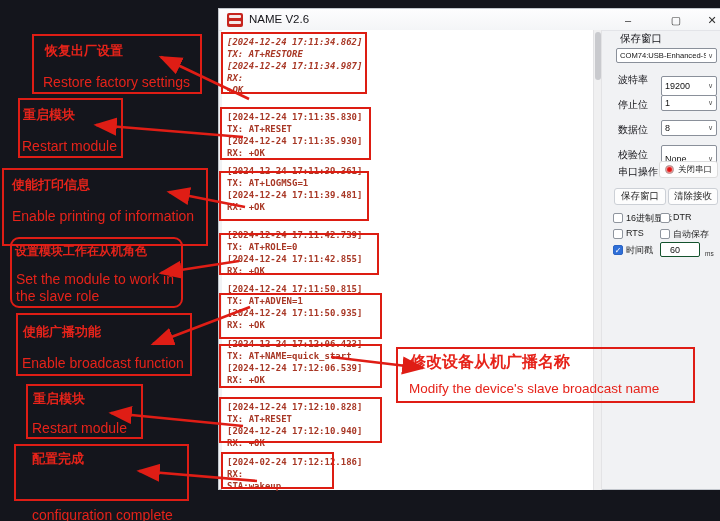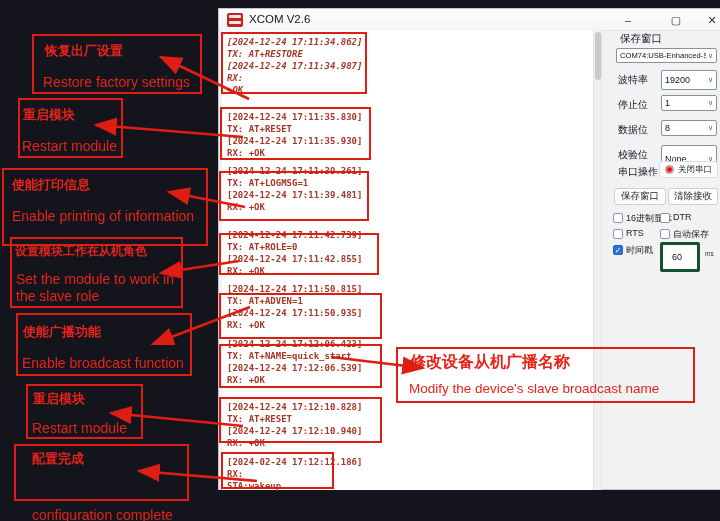--- a/index.html
+++ b/index.html
@@ -36,42 +36,42 @@
   .combo .val{white-space:nowrap;overflow:hidden;}
   .combo .chev{margin-left:auto;font-size:7px;color:#555;padding-left:2px;}
   .btn{position:absolute;background:#fdfdfd;border:1px solid #ccd0d6;border-radius:3px;
        display:flex;align-items:center;justify-content:center;font-size:9.5px;color:#1c1c1c;}
   .led{width:9px;height:9px;border-radius:50%;background:#e31212;border:1px solid #b3b3b3;
        box-shadow:inset 0 0 1px 1px #f2a9a6;margin-right:4px;flex:none;}
   .cb{position:absolute;width:10px;height:10px;background:#fff;border:1px solid #8f959e;border-radius:2px;
       font-size:8px;line-height:9px;text-align:center;color:#fff;}
   .cb.checked{background:#2f6fd8;border-color:#2a64c4;}
   .clabel{position:absolute;font-size:9px;color:#1c1c1c;white-space:nowrap;}
-  .tsinput{position:absolute;left:660px;top:242px;width:40px;height:30px;border:3px solid #14532d;
+  .tsinput{position:absolute;left:660px;top:242px;width:40px;height:15px;border:1px solid #14532d;
            border-radius:2px;font-family:"Liberation Sans",sans-serif;font-size:9px;padding:0 9px;color:#111;background:#fff;}
   .msunit{position:absolute;font-size:6.5px;color:#333;}
 
   
   .ann-box{position:absolute;border:2px solid #df1d15;}
   .ann-zh{position:absolute;color:#e6231a;font-weight:700;font-size:13px;white-space:nowrap;}
   .ann-en{position:absolute;color:#e6231a;font-weight:400;font-size:14px;line-height:17px;}
   svg.arrows{position:absolute;left:0;top:0;width:720px;height:521px;pointer-events:none;z-index:60;}
 </style>
 </head>
 <body>
 
 <div class="stage">
 
   <div class="window">
     <div class="titlebar">
       <div class="logo">
           <i></i>
           <i></i>
         </div>
-      <div class="title">XCOM V2.6</div>
+      <div class="title">NAME V2.6</div>
       <div class="winctl" style="left:394px;">–</div>
       <div class="winctl" style="left:442px;">▢</div>
       <div class="winctl" style="left:478px;">✕</div>
     </div>
   </div>
 
   <div class="terminal"></div>
   <div class="scrollbar">
     <div class="thumb"></div>
   </div>
@@ -95,21 +95,21 @@
   <div class="log-box" style="left:221px;top:452px;width:113px;height:37px;"></div>
 
   <div class="panel-title" style="left:620px;top:32px;">保存窗口</div>
 
   <div class="combo" style="left:616px;top:48px;width:101px;height:15px;font-size:7.6px;">
     <span class="val">COM74:USB-Enhanced-SE</span>
     <span class="chev">∨</span>
   </div>
 
   <div class="plabel" style="left:618px;top:73px;">波特率</div>
-  <div class="combo" style="left:661px;top:70px;width:56px;height:20px;font-size:9px;">
+  <div class="combo" style="left:661px;top:76px;width:56px;height:20px;font-size:9px;">
     <span class="val">19200</span>
     <span class="chev">∨</span>
   </div>
 
   <div class="plabel" style="left:618px;top:98px;">停止位</div>
   <div class="combo" style="left:661px;top:95px;width:56px;height:16px;font-size:9px;">
     <span class="val">1</span>
     <span class="chev">∨</span>
   </div>
 
@@ -154,21 +154,21 @@
     <div class="ann-en" style="left:9px;top:38px;">Restore factory settings</div>
   </div>
   <div class="ann-box" style="left:18px;top:98px;width:105px;height:60px;">
     <div class="ann-zh" style="left:3px;top:6px;">重启模块</div>
     <div class="ann-en" style="left:2px;top:38px;white-space:nowrap;">Restart module</div>
   </div>
   <div class="ann-box" style="left:2px;top:168px;width:206px;height:78px;">
     <div class="ann-zh" style="left:8px;top:6px;">使能打印信息</div>
     <div class="ann-en" style="left:8px;top:38px;white-space:nowrap;">Enable printing of information</div>
   </div>
-  <div class="ann-box" style="left:10px;top:237px;width:173px;height:71px;">
+  <div class="ann-box" style="left:10px;top:237px;width:173px;height:71px;border-radius:9px;">
     <div class="ann-zh" style="left:3px;top:4px;font-size:12px;">设置模块工作在从机角色</div>
     <div class="ann-en" style="left:4px;top:32px;width:164px;">Set the module to work in the slave role</div>
   </div>
   <div class="ann-box" style="left:16px;top:313px;width:176px;height:63px;">
     <div class="ann-zh" style="left:5px;top:8px;">使能广播功能</div>
     <div class="ann-en" style="left:4px;top:40px;white-space:nowrap;">Enable broadcast function</div>
   </div>
   <div class="ann-box" style="left:26px;top:384px;width:117px;height:55px;">
     <div class="ann-zh" style="left:5px;top:4px;">重启模块</div>
     <div class="ann-en" style="left:4px;top:34px;white-space:nowrap;">Restart module</div>

